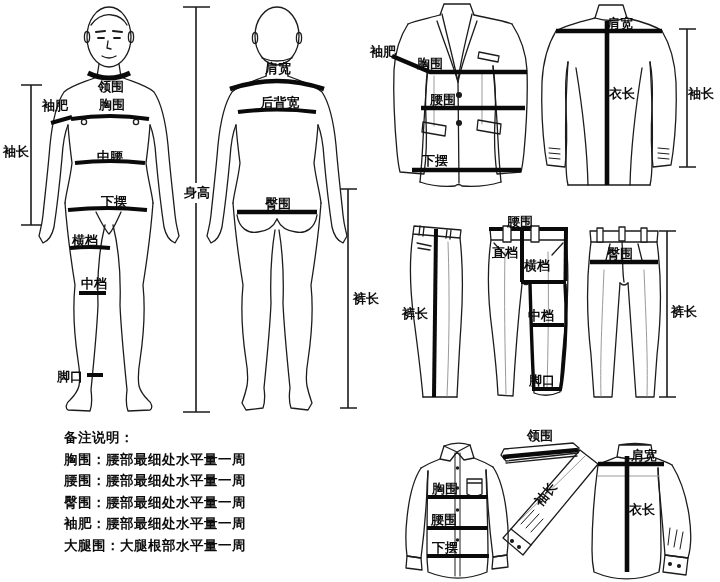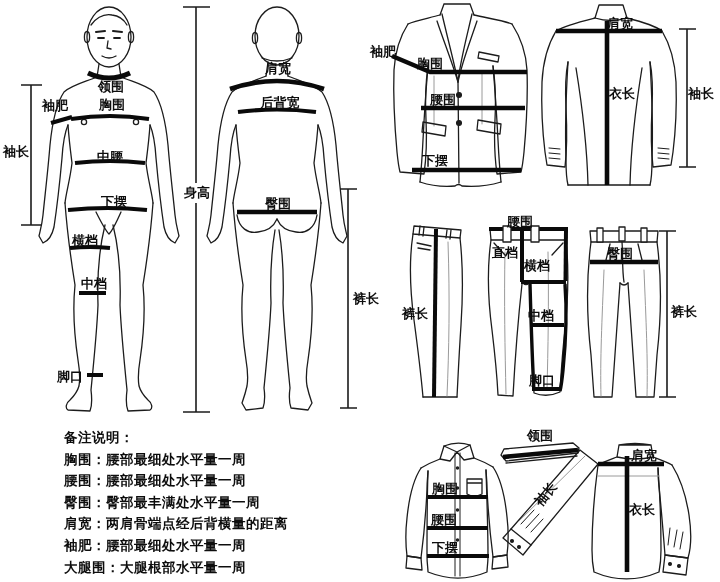--- a/index.html
+++ b/index.html
@@ -257,18 +257,17 @@
     <path class="band5" d="M 627 456 L 627 572"></path>
     <text class="lbl" x="644" y="460">肩宽</text>
     <text class="lbl" x="642" y="514">衣长</text>
   </g>
 </svg>
 
   <div id="notes">
     <div>备注说明：</div>
     <div>胸围：腰部最细处水平量一周</div>
     <div>腰围：腰部最细处水平量一周</div>
-    <div>臀围：臀部最丰满处水平量一周</div>
-    <div>肩宽：两肩骨端点经后背横量的距离</div>
+    <div>臀围：腰部最细处水平量一周</div>
     <div>袖肥：腰部最细处水平量一周</div>
     <div>大腿围：大腿根部水平量一周</div>
   </div>
 </div>
 
 </body></html>

